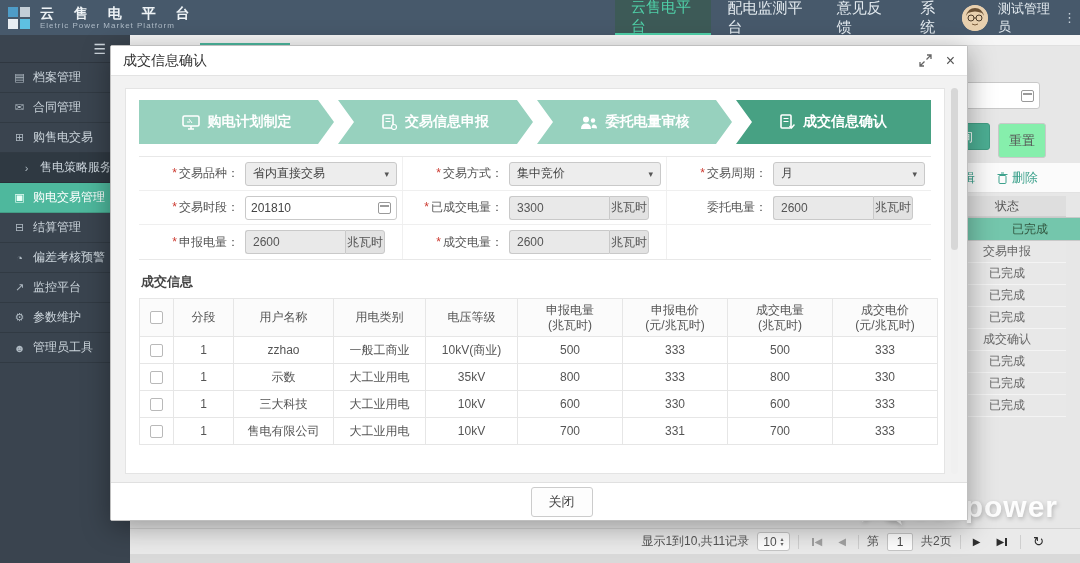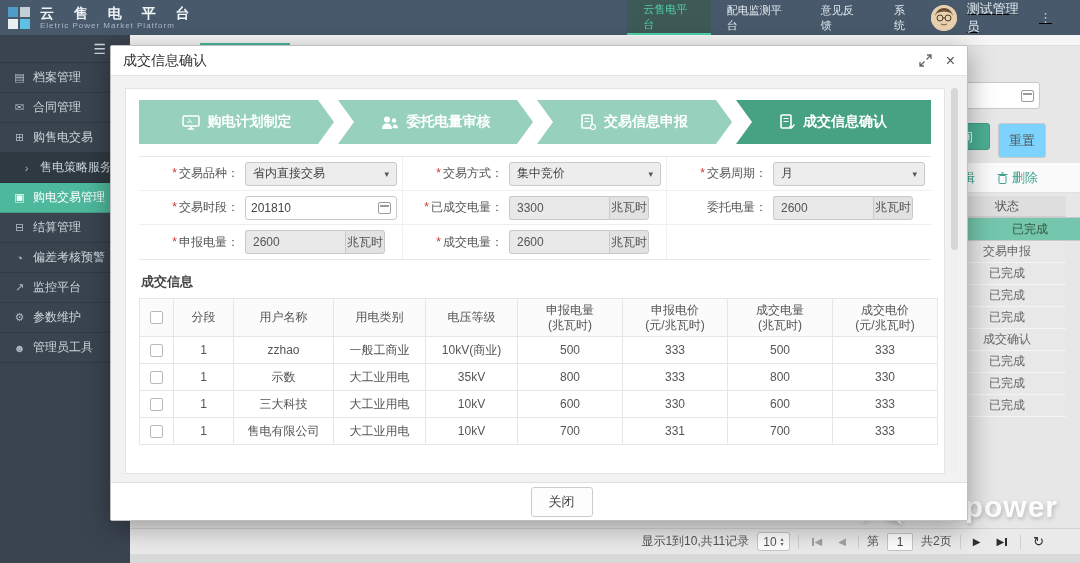--- a/index.html
+++ b/index.html
@@ -12,23 +12,23 @@
   .logo{display:flex;align-items:center;gap:8px;padding-left:8px;width:220px;}
   .logo-sq{position:relative;width:24px;height:24px;}
   .logo-sq i{position:absolute;width:10px;height:10px;}
   .logo-sq i:nth-child(1){left:0;top:1px;background:#4e9cc7;}
   .logo-sq i:nth-child(2){left:12px;top:1px;background:#c3ced7;}
   .logo-sq i:nth-child(3){left:0;top:13px;background:#e9eef2;}
   .logo-sq i:nth-child(4){left:12px;top:13px;background:#5ec0e2;}
   .logo-txt .t1{font-size:14px;font-weight:bold;letter-spacing:8px;color:#eef3f6;line-height:15px;}
   .logo-txt .t2{font-size:8px;color:#aebbc7;letter-spacing:1px;}
   .hdr-nav{display:flex;align-items:stretch;height:35px;margin-left:415px;}
-  .hdr-item{display:flex;align-items:center;padding:0 16px;font-size:11px;color:#e3eaef;cursor:pointer;}
+  .hdr-item{display:flex;align-items:center;padding:0 16px;font-size:15px;color:#e3eaef;cursor:pointer;}
   .hdr-item.active{background:#3d5a57;color:#4fd0a8;border-bottom:2px solid #4fd0a8;}
-  .hdr-user{display:flex;align-items:center;margin-left:auto;padding-right:26px;gap:10px;text-decoration:underline;}
+  .hdr-user{display:flex;align-items:center;margin-left:auto;padding-right:2px;gap:10px;}
   .avatar{width:26px;height:26px;border-radius:50%;overflow:hidden;background:#e9d2b3;flex:none;}
   .hdr-name{font-size:13px;color:#e3eaef;}
   .hdr-dots{font-size:13px;color:#c8d2da;padding:0 2px;cursor:pointer;}
 
   
   .sb{position:absolute;left:0;top:35px;width:130px;height:528px;background:#3a444f;z-index:4;}
   .sb-burger{height:28px;display:flex;align-items:center;justify-content:flex-end;padding-right:24px;color:#cdd5dc;font-size:14px;cursor:pointer;border-bottom:1px solid rgba(0,0,0,.18);}
   .sb-item{height:30px;display:flex;align-items:center;gap:7px;padding-left:13px;font-size:12px;color:#ccd5dc;border-bottom:1px solid rgba(0,0,0,.14);cursor:pointer;}
   .sb-item .ic{width:13px;font-size:11px;color:#aeb9c2;text-align:center;}
   .sb-item.sub{background:#2f3942;padding-left:20px;}
@@ -36,21 +36,21 @@
   .sb-item.active .ic{color:#eafff8;}
 
   
   .main{position:absolute;left:130px;top:35px;width:950px;height:528px;background:#e7e7e7;}
   .topstrip{position:absolute;left:0;top:0;width:950px;height:11px;background:#f6f6f6;border-bottom:1px solid #e0e0e0;}
   .tab-frag{position:absolute;left:70px;top:8px;width:90px;height:3px;background:#4db9a0;}
 
   
   .bg-search{position:absolute;left:808px;top:47px;width:102px;height:27px;background:#fff;border:1px solid #c9c9c9;border-radius:3px;display:flex;align-items:center;justify-content:flex-end;padding-right:5px;}
   .btn-query{position:absolute;left:800px;top:88px;width:60px;height:27px;background:#4cae93;color:#fff;border:1px solid #429c83;border-radius:3px;font-size:13px;}
-  .btn-reset{position:absolute;left:868px;top:88px;width:48px;height:35px;background:#7dd3fc;color:#555;border:1px solid #c9c9c9;border-radius:3px;font-size:13px;}
+  .btn-reset{position:absolute;left:868px;top:88px;width:48px;height:35px;background:#86efac;color:#555;border:1px solid #c9c9c9;border-radius:3px;font-size:13px;}
   .bg-toolbar{position:absolute;left:700px;top:128px;width:250px;height:30px;background:#fbfbfb;border-bottom:1px solid #e2e2e2;display:flex;align-items:center;justify-content:flex-end;gap:22px;padding-right:42px;}
   .tb-link{font-size:13px;color:#3ea28d;display:flex;align-items:center;gap:4px;cursor:pointer;}
   .bg-th{position:absolute;left:818px;top:161px;width:118px;height:21px;background:#dedede;border-bottom:1px solid #cfcfcf;font-size:12px;color:#555;display:flex;align-items:center;justify-content:center;}
   .bg-rows{position:absolute;left:818px;top:182px;width:118px;}
   .bg-row{height:22px;background:#e8e8e8;border-bottom:1px solid #f4f4f4;font-size:12px;color:#666;display:flex;align-items:center;justify-content:center;cursor:pointer;}
   .bg-row.sel{background:#74c6ac;color:#31563f;}
 
   
   .botbar{position:absolute;left:0;top:493px;width:950px;height:26px;background:#eaeaea;border-top:1px solid #d4d4d4;display:flex;align-items:center;justify-content:flex-end;gap:8px;padding-right:32px;font-size:12px;color:#555;}
   .botedge{position:absolute;left:0;top:519px;width:950px;height:9px;background:#d9d9d9;}
@@ -294,36 +294,36 @@
           <div class="step first">
             <svg width="18" height="15" viewBox="0 0 18 15">
                 <rect x="1" y="1" width="16" height="10" rx="1.5" fill="none" stroke="#fff" stroke-width="1.6"></rect>
                 <line x1="6" y1="14" x2="12" y2="14" stroke="#fff" stroke-width="1.6"></line>
                 <line x1="9" y1="11" x2="9" y2="14" stroke="#fff" stroke-width="1.6"></line>
                 <path d="M5 7 L8 7 M7 4 L10 8" stroke="#fff" stroke-width="1"></path>
               </svg>
             <span>购电计划制定</span>
           </div>
           <div class="step mid">
+            <svg width="15" height="16" viewBox="0 0 15 16">
+                <rect x="1" y="1" width="10" height="13" rx="1" fill="none" stroke="#fff" stroke-width="1.6"></rect>
+                <line x1="3.5" y1="4.5" x2="8.5" y2="4.5" stroke="#fff" stroke-width="1.2"></line>
+                <line x1="3.5" y1="7.5" x2="8.5" y2="7.5" stroke="#fff" stroke-width="1.2"></line>
+                <circle cx="12" cy="13" r="2.5" fill="#97d1be" stroke="#fff" stroke-width="1.2"></circle>
+              </svg>
+            <span>交易信息申报</span>
+          </div>
+          <div class="step mid">
             <svg width="18" height="15" viewBox="0 0 18 15">
                 <circle cx="6" cy="4.5" r="3" fill="#fff"></circle>
                 <path d="M1 14 Q1 8.5 6 8.5 Q11 8.5 11 14 Z" fill="#fff"></path>
                 <circle cx="13" cy="5.5" r="2.2" fill="#fff"></circle>
                 <path d="M11.5 13 Q12 9.5 13.5 9.5 Q17 9.5 17 13.5 Z" fill="#fff"></path>
               </svg>
             <span>委托电量审核</span>
-          </div>
-          <div class="step mid">
-            <svg width="15" height="16" viewBox="0 0 15 16">
-                <rect x="1" y="1" width="10" height="13" rx="1" fill="none" stroke="#fff" stroke-width="1.6"></rect>
-                <line x1="3.5" y1="4.5" x2="8.5" y2="4.5" stroke="#fff" stroke-width="1.2"></line>
-                <line x1="3.5" y1="7.5" x2="8.5" y2="7.5" stroke="#fff" stroke-width="1.2"></line>
-                <circle cx="12" cy="13" r="2.5" fill="#97d1be" stroke="#fff" stroke-width="1.2"></circle>
-              </svg>
-            <span>交易信息申报</span>
           </div>
           <div class="step last">
             <svg width="15" height="16" viewBox="0 0 15 16">
                 <rect x="1" y="1" width="10" height="13" rx="1" fill="none" stroke="#fff" stroke-width="1.6"></rect>
                 <line x1="3.5" y1="4.5" x2="8.5" y2="4.5" stroke="#fff" stroke-width="1.2"></line>
                 <line x1="3.5" y1="7.5" x2="8.5" y2="7.5" stroke="#fff" stroke-width="1.2"></line>
                 <path d="M9.5 12 L11.5 14 L14.5 10.5" stroke="#fff" stroke-width="1.5" fill="none"></path>
               </svg>
             <span>成交信息确认</span>
           </div>

